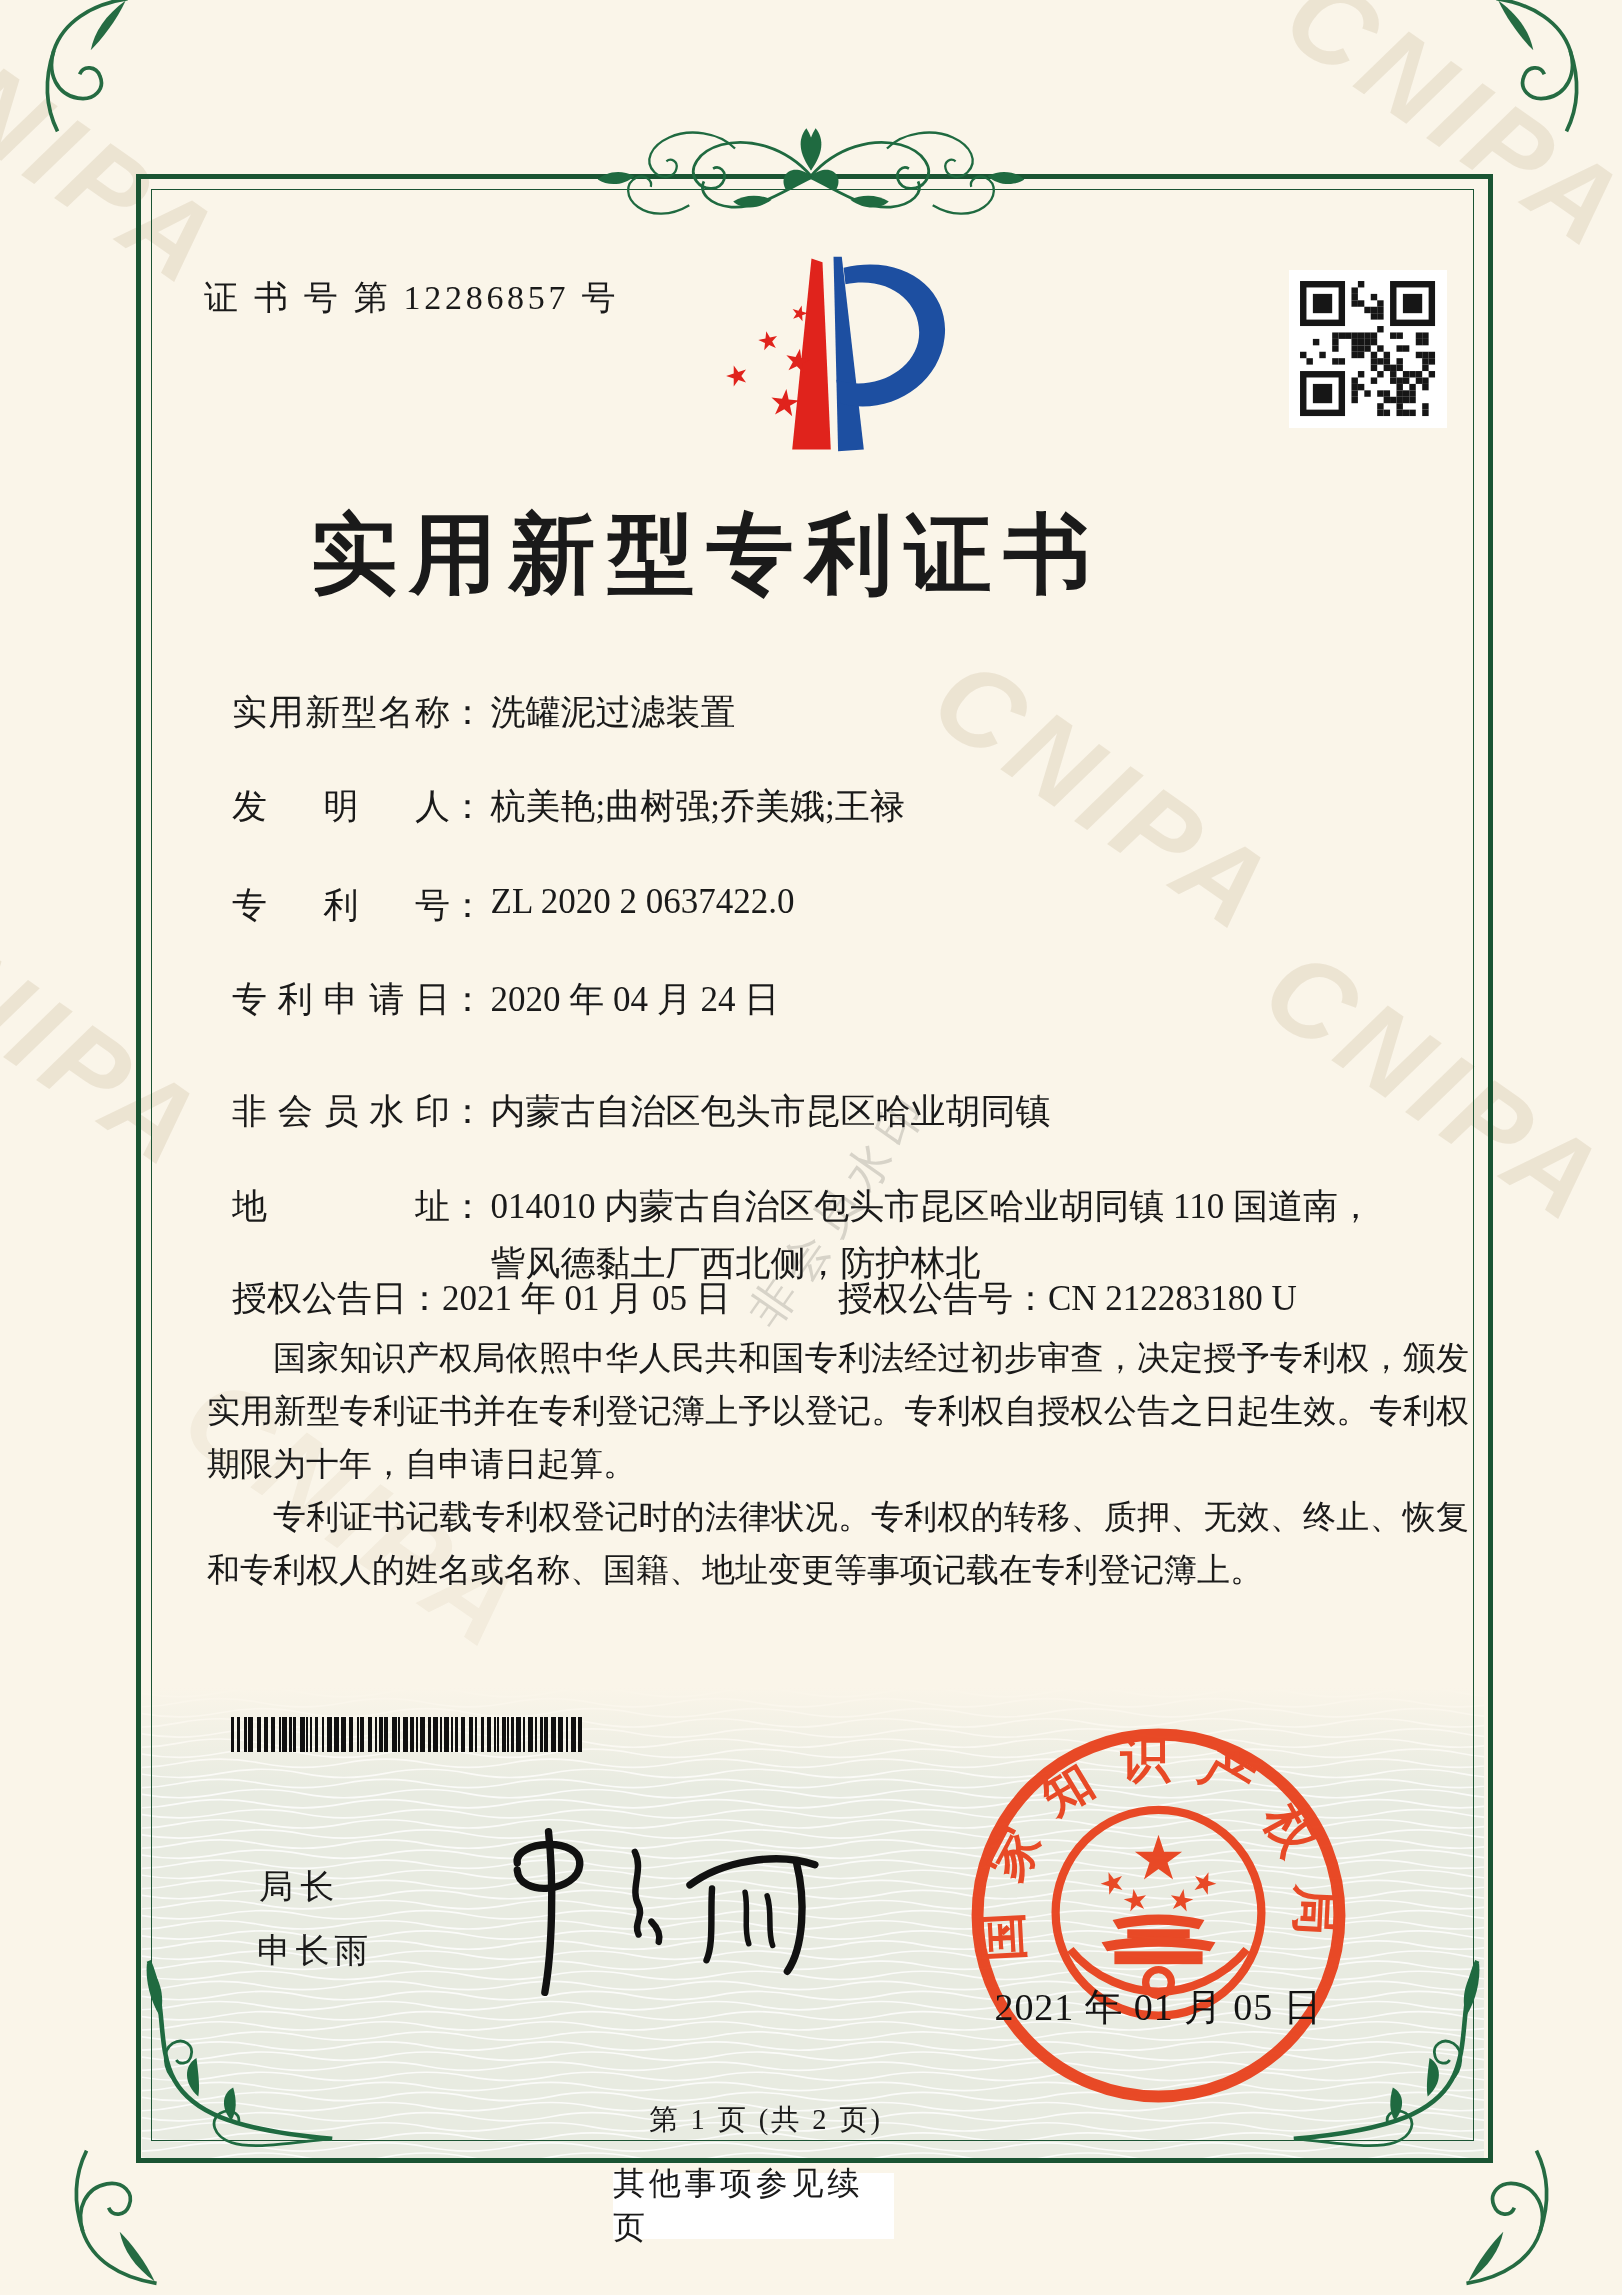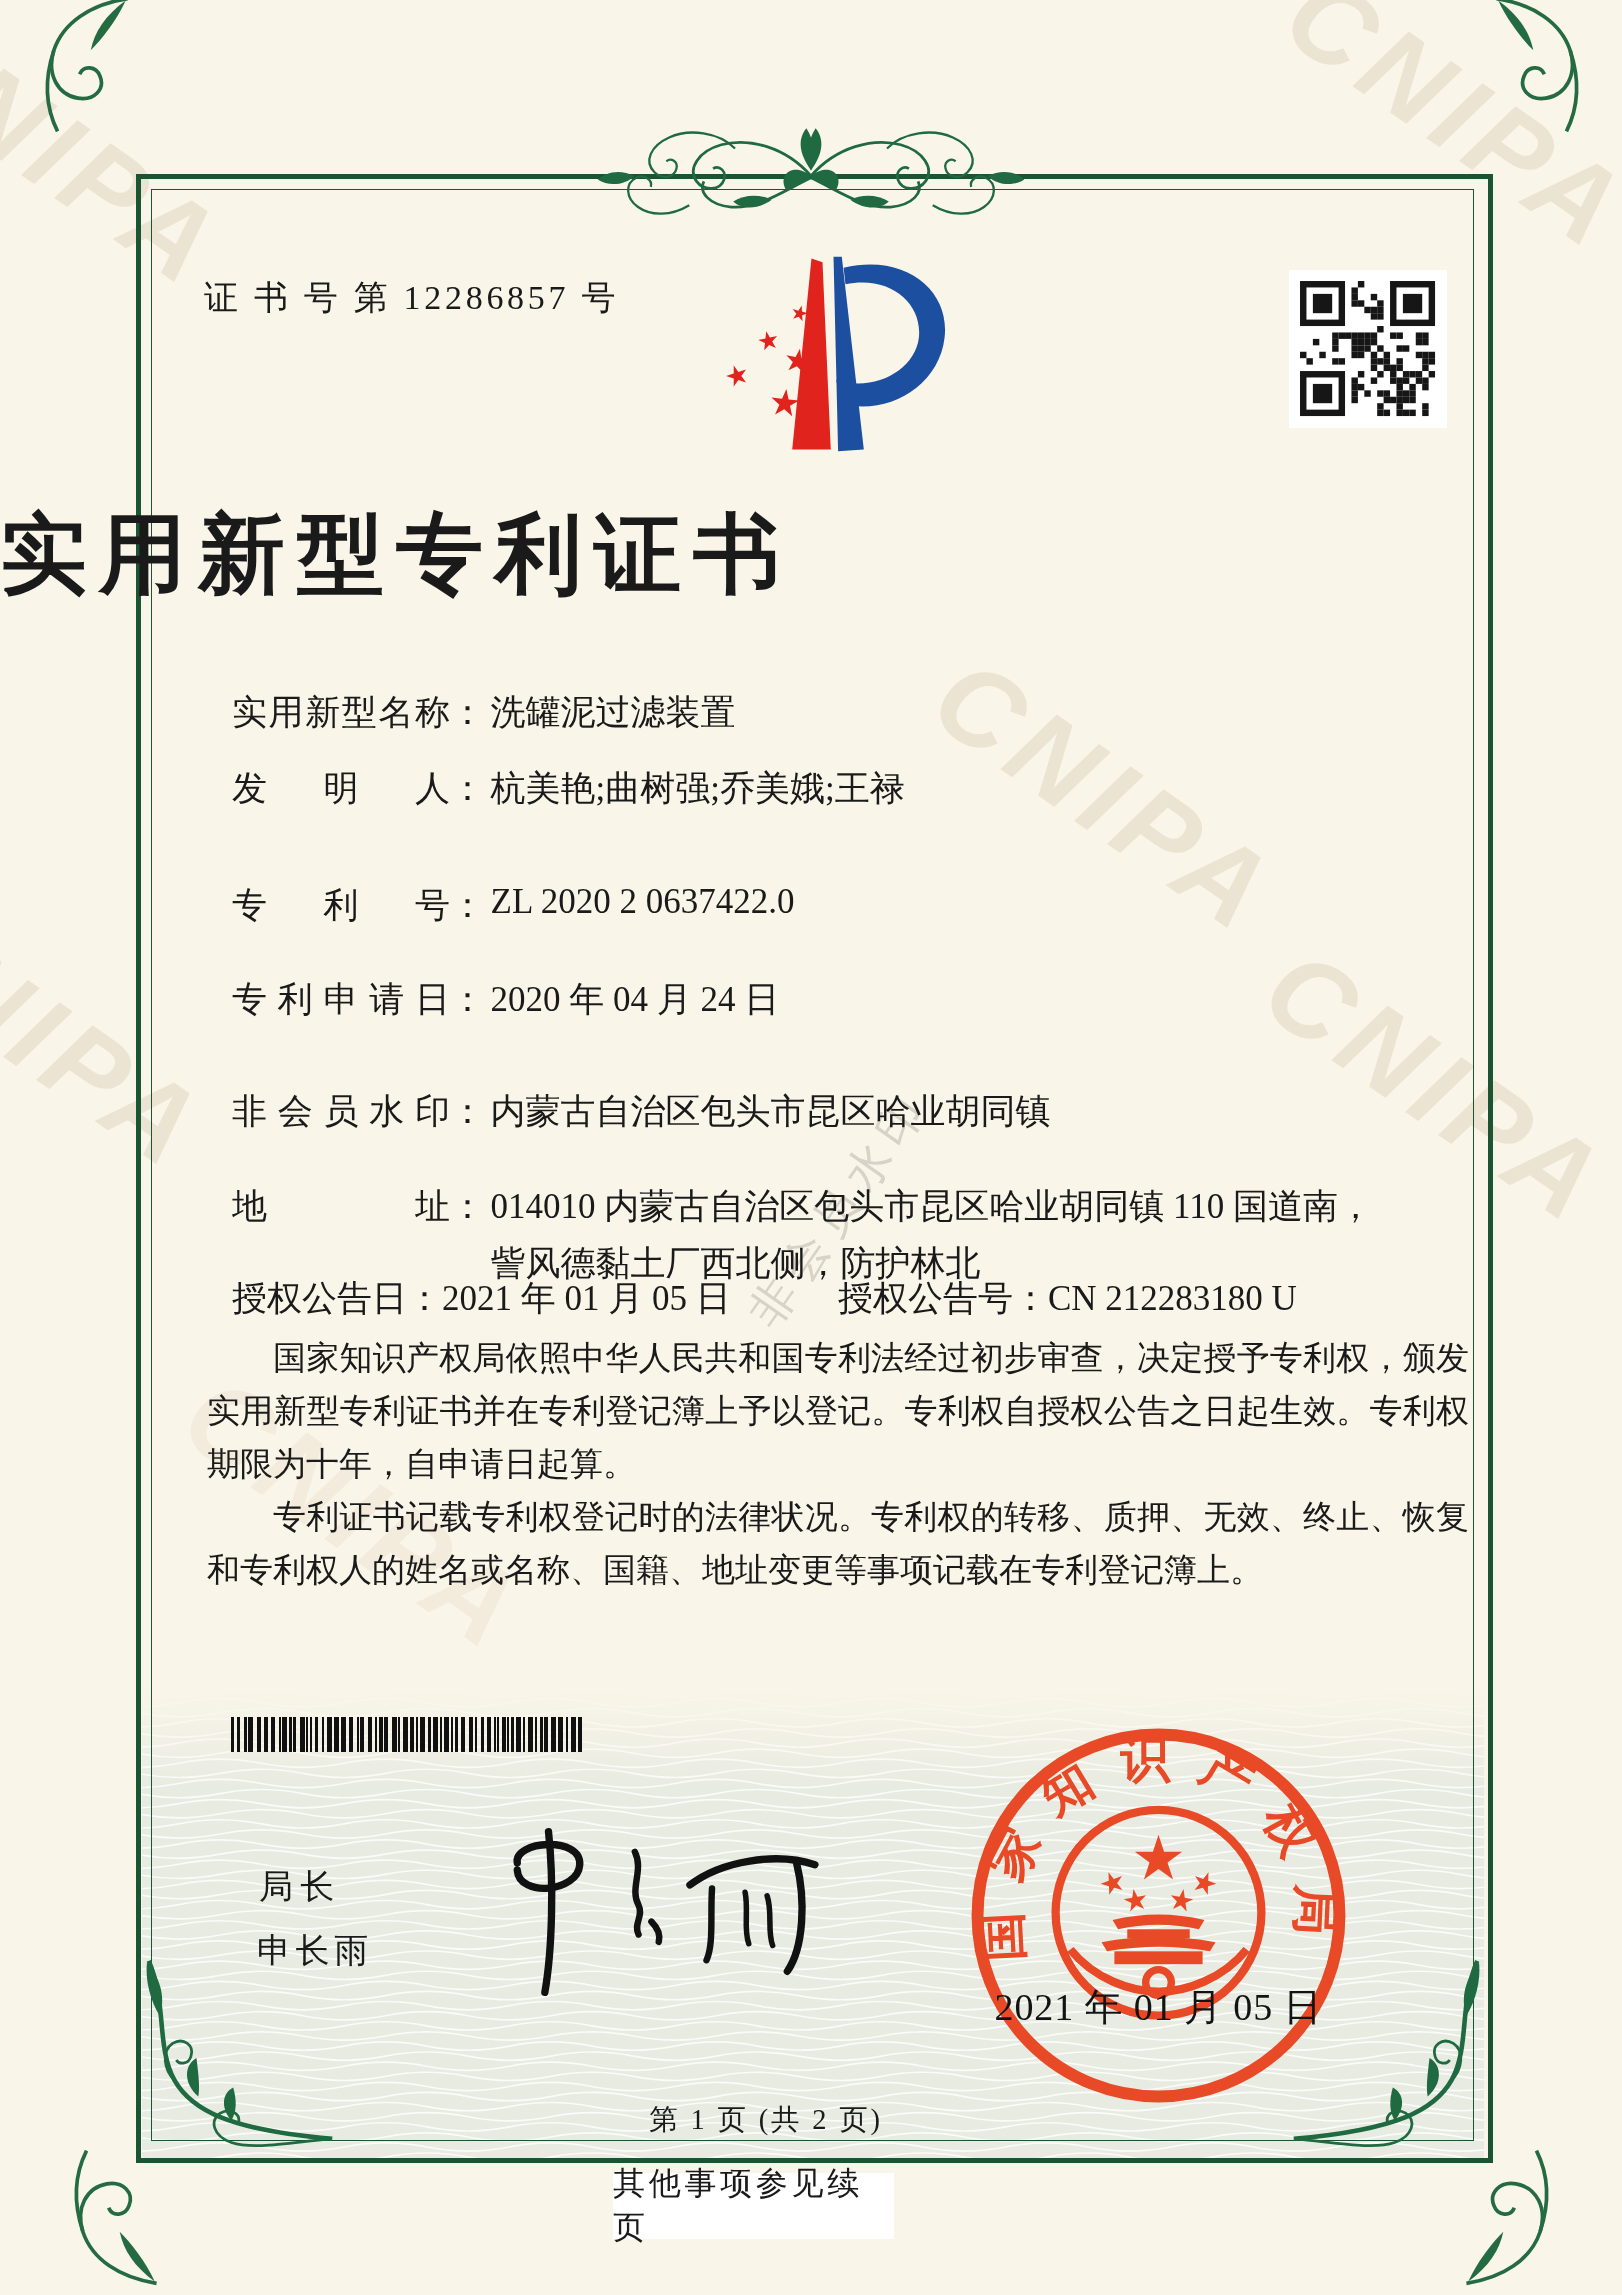--- a/index.html
+++ b/index.html
@@ -23,21 +23,21 @@
   
   .band{position:absolute;left:142px;top:1688px;width:1342px;height:471px;z-index:2;}
   .band-fade{position:absolute;left:142px;top:1688px;width:1342px;height:101px;z-index:2;
       background:linear-gradient(#faf5e9,rgba(250,245,233,0));}
   .wave{fill:none;stroke:#ffffff;stroke-width:1.8;opacity:.8}
 
   .orn{position:absolute;z-index:4;}
 
   
   .cert-no{position:absolute;left:204px;top:275px;font-size:34px;letter-spacing:3.7px;z-index:5;}
-  .title{position:absolute;left:0;top:496px;width:1413px;text-align:left;z-index:5;
+  .title{position:absolute;left:0;top:496px;width:1413px;text-align:center;z-index:5;
       font-size:87px;font-weight:700;letter-spacing:12px;}
   .frow{position:absolute;left:232px;font-size:35px;white-space:nowrap;z-index:5;}
   .flabel{display:inline-block;width:218px;text-align:justify;text-align-last:justify;vertical-align:top;}
   .fcolon{vertical-align:top;}
   .fvalue{display:inline-block;vertical-align:top;white-space:pre-line;line-height:57px;margin-left:5.5px;}
   .frow.simple .fvalue{line-height:normal;}
   .grant{position:absolute;top:1275px;left:0;width:1623px;font-size:35px;z-index:5;}
   .grant .g1{position:absolute;left:232px;white-space:nowrap;}
   .grant .g2{position:absolute;left:838px;white-space:nowrap;}
   .paras{position:absolute;left:207px;top:1332px;width:1262px;font-size:33px;
@@ -319,21 +319,21 @@
           <rect x="26" y="124" width="21" height="21" fill="#161616"></rect>
         </g>
       </svg>
   </div>
 
   <div class="title">实用新型专利证书</div>
 
   <div class="frow simple" style="top:689px">
     <span class="flabel">实用新型名称</span><span class="fcolon">：</span><span class="fvalue">洗罐泥过滤装置</span>
   </div>
-  <div class="frow simple" style="top:765px">
+  <div class="frow simple" style="top:783px">
     <span class="flabel">发明人</span><span class="fcolon">：</span><span class="fvalue">杭美艳;曲树强;乔美娥;王禄</span>
   </div>
   <div class="frow simple" style="top:882px">
     <span class="flabel">专利号</span><span class="fcolon">：</span><span class="fvalue">ZL 2020 2 0637422.0</span>
   </div>
   <div class="frow simple" style="top:976px">
     <span class="flabel">专利申请日</span><span class="fcolon">：</span><span class="fvalue">2020 年 04 月 24 日</span>
   </div>
   <div class="frow simple" style="top:1088px">
     <span class="flabel">非会员水印</span><span class="fcolon">：</span><span class="fvalue">内蒙古自治区包头市昆区哈业胡同镇</span>

